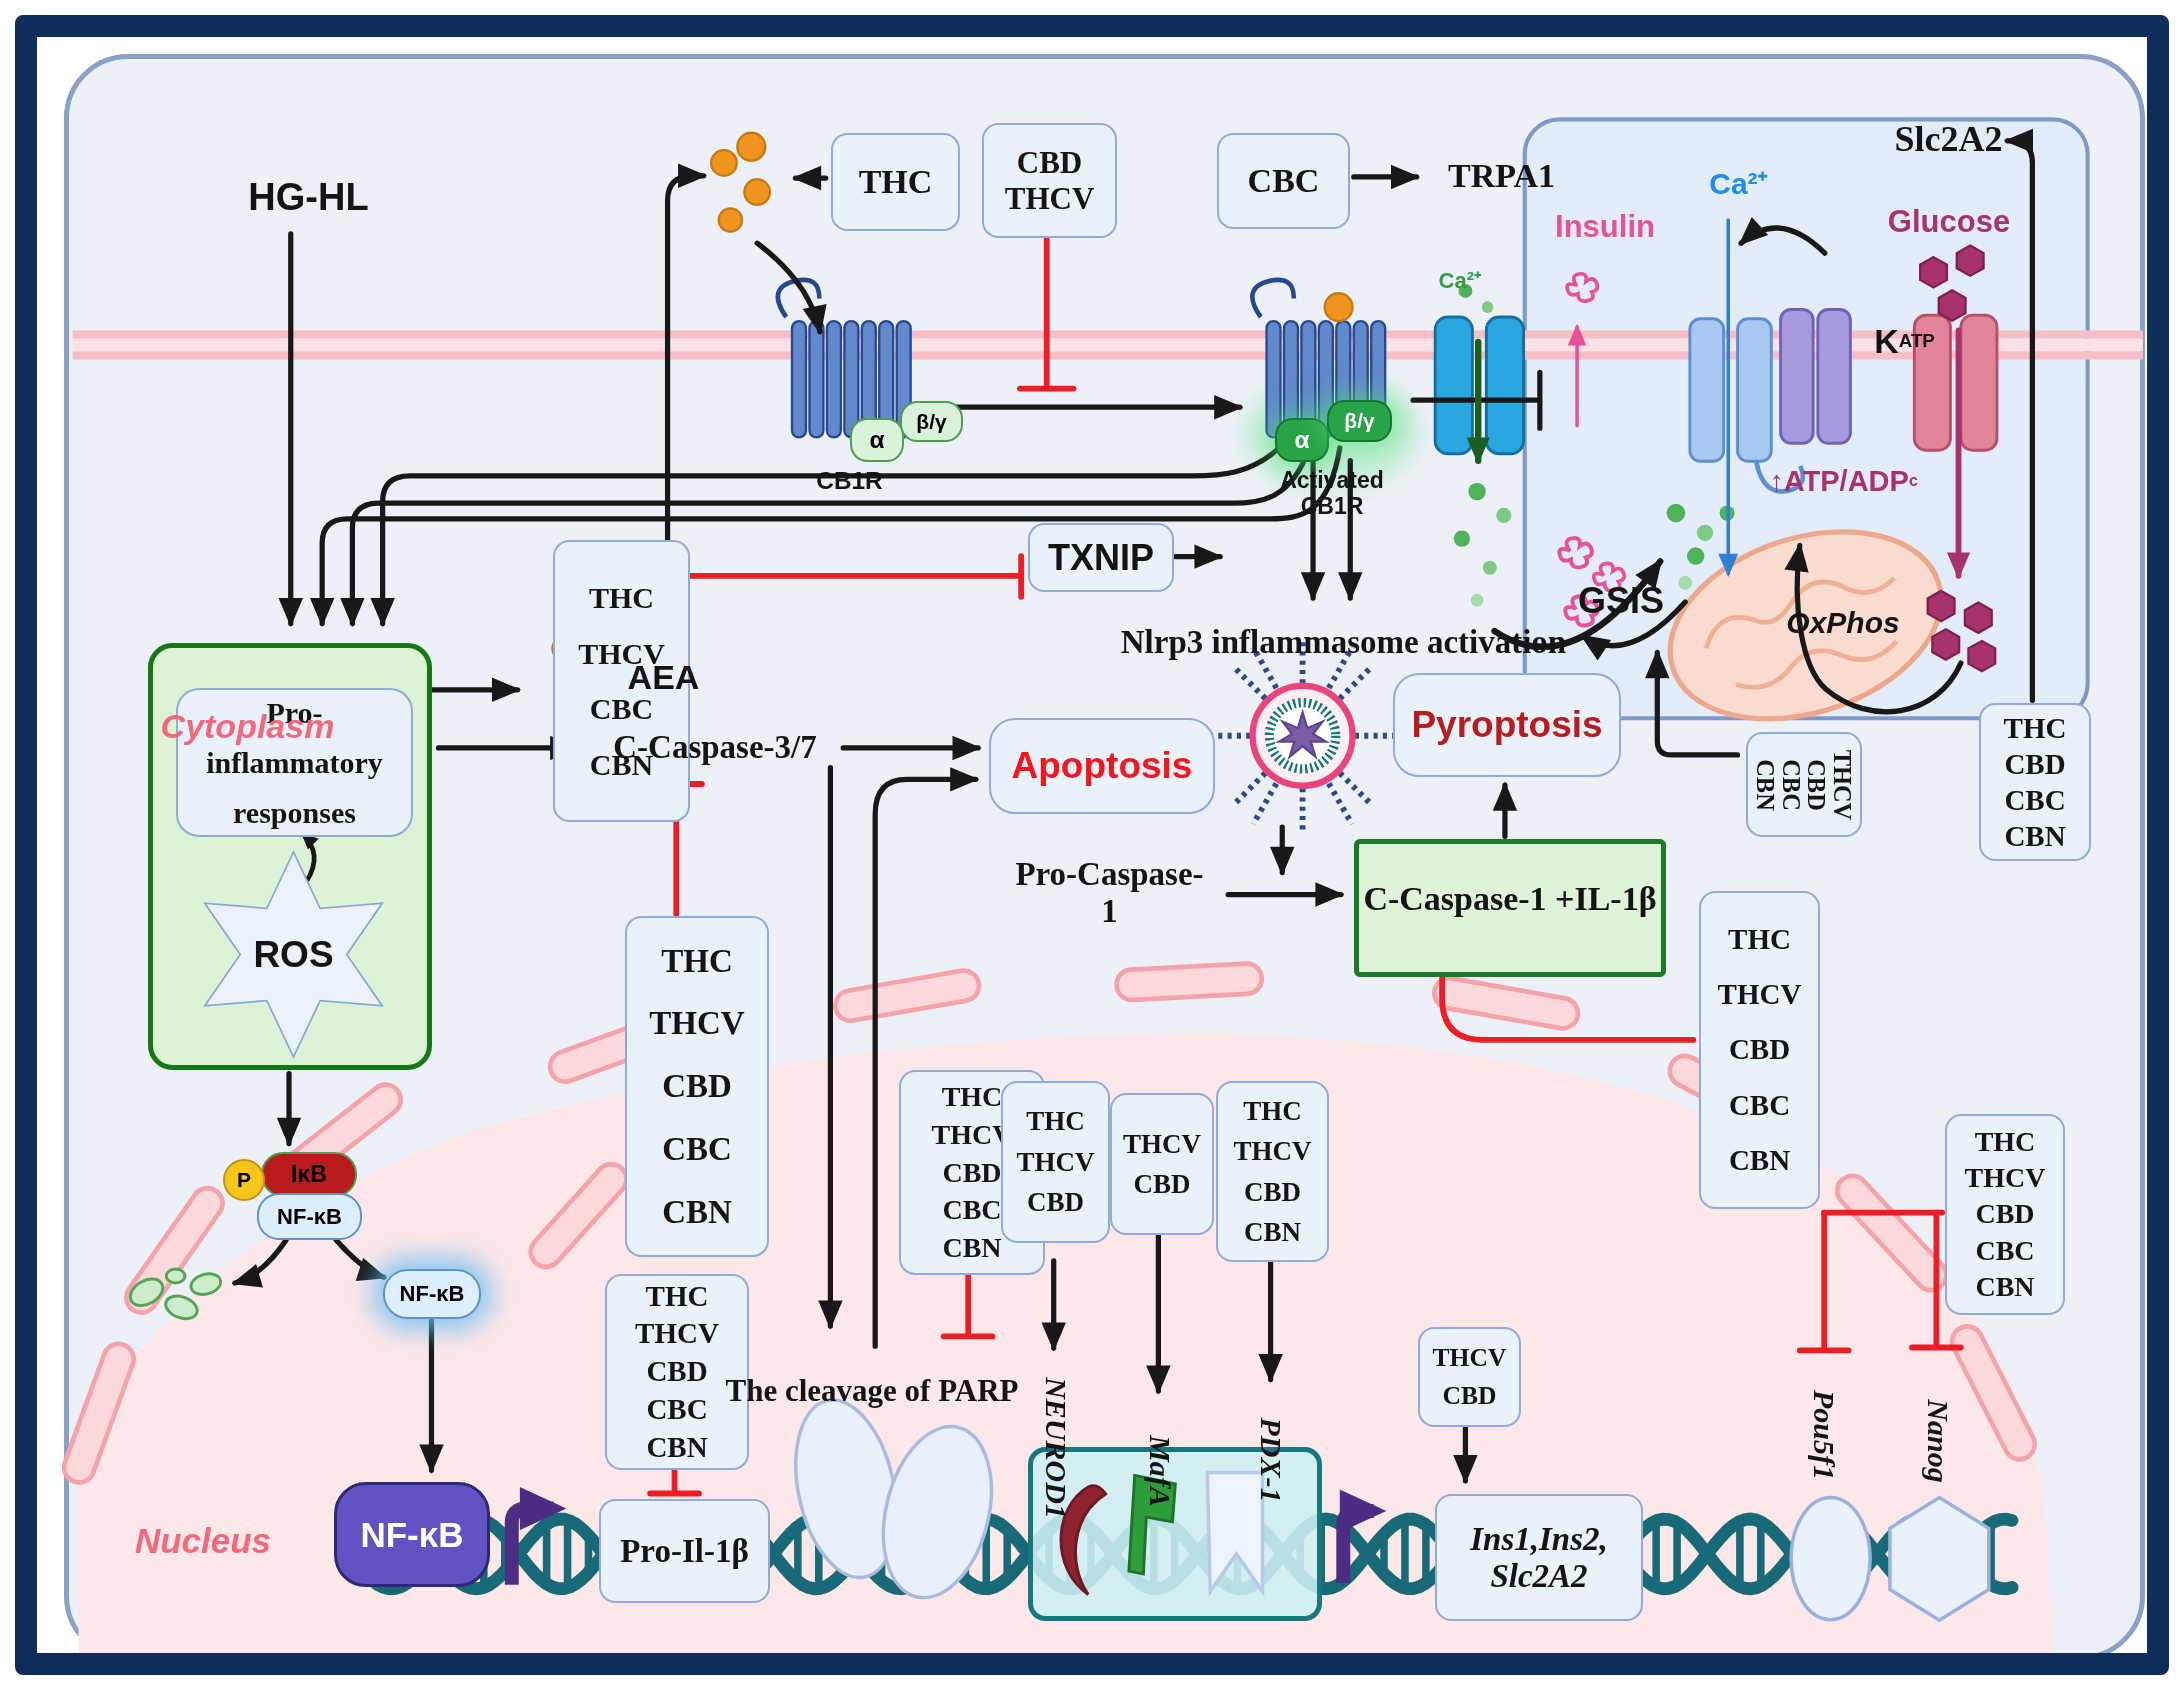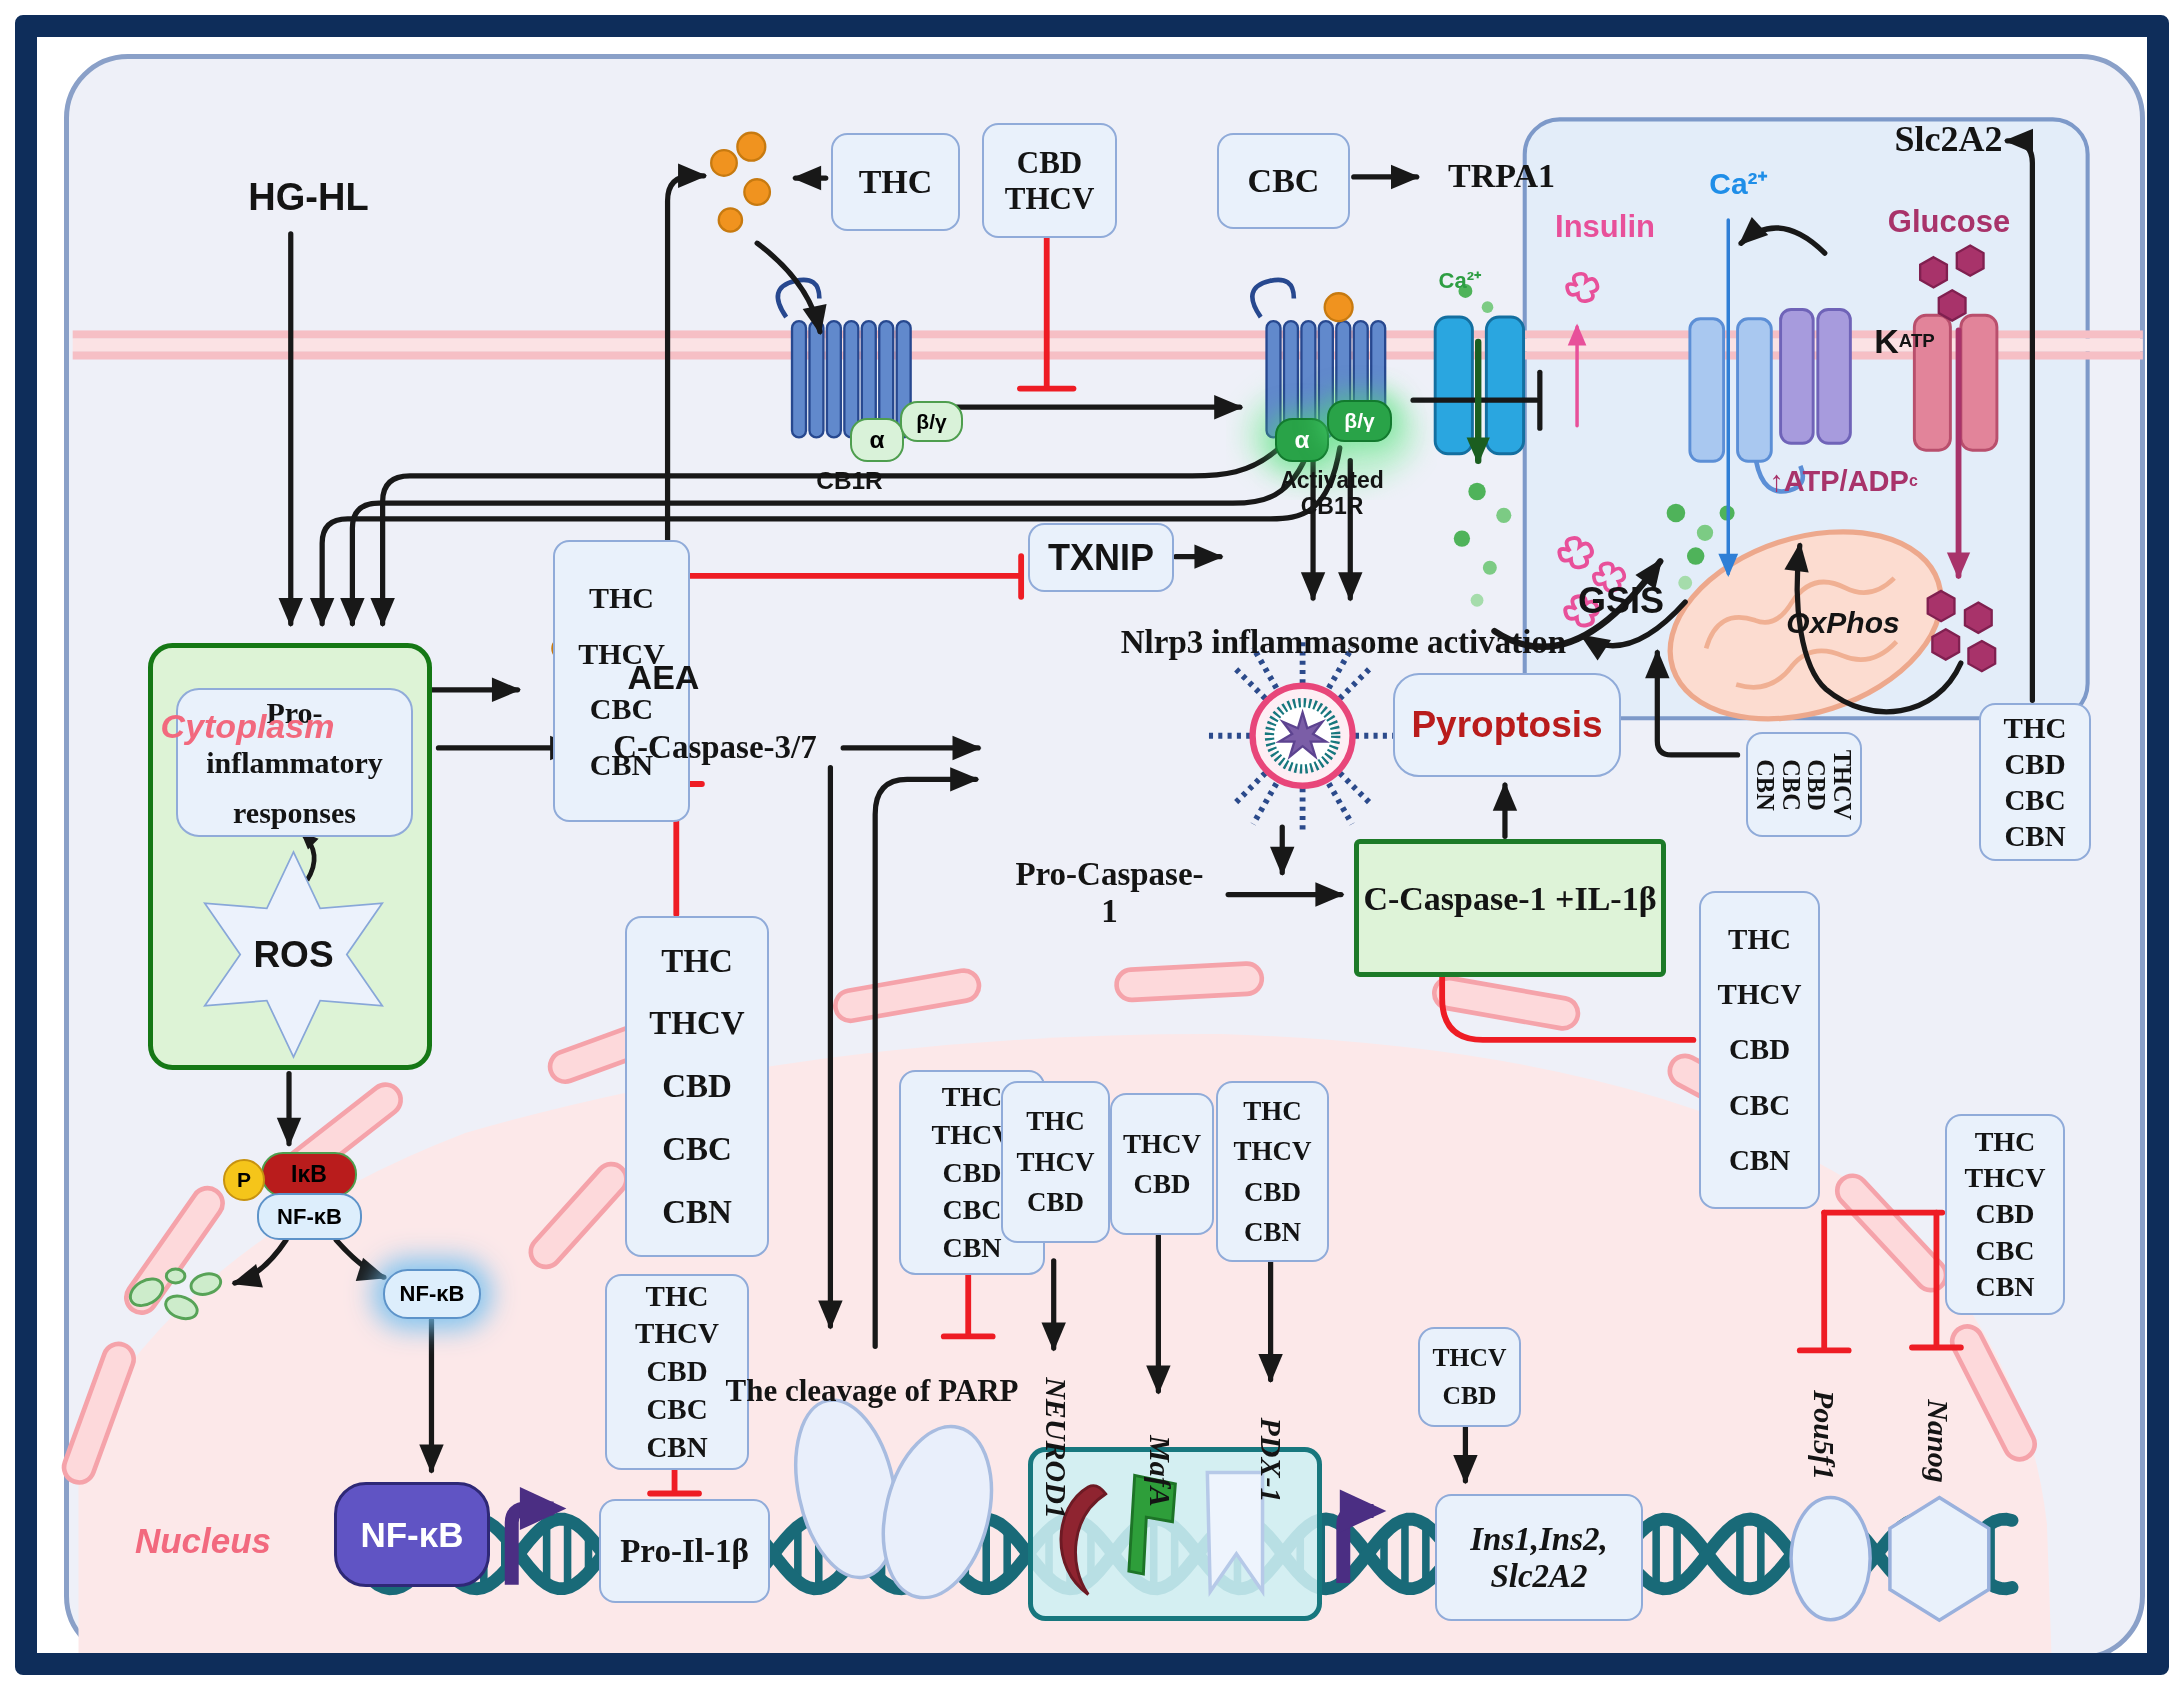--- a/index.html
+++ b/index.html
@@ -420,20 +420,23 @@
       <path d="M60,100 Q88,55 52,20" fill="none" stroke="#181818" stroke-width="8" marker-end="url(#ah2)"></path>
     </svg>
     <div style="position:absolute;left:36px;top:202px;width:209px;height:209px;clip-path:polygon(50% 0%,63% 27.5%,93.3% 25%,76% 50%,93.3% 75%,63% 72.5%,50% 100%,37% 72.5%,6.7% 75%,24% 50%,6.7% 25%,37% 27.5%);background:#88a7d8;display:flex;align-items:center;justify-content:center;">
       <div style="width:calc(100% - 8.1px);height:calc(100% - 8.1px);clip-path:polygon(50% 0%,63% 27.5%,93.3% 25%,76% 50%,93.3% 75%,63% 72.5%,50% 100%,37% 72.5%,6.7% 75%,24% 50%,6.7% 25%,37% 27.5%);background:#ecf2fc;display:flex;align-items:center;justify-content:center;">
         <div class="lbl sans" style="position:static;font-size:37px;">ROS</div>
       </div>
     </div>
   </div>
 
   <div class="lbl ser" style="left:596px;top:727px;width:238px;height:41px;font-size:33px;">C-Caspase-3/7</div>
+  <div class="bx" style="left:989px;top:718px;width:222px;height:92px;border-radius:26px;">
+    <div class="sans" style="font-size:37px;color:#f5151c;font-weight:bold;">Apoptosis</div>
+  </div>
   <div class="bx" style="left:1393px;top:673px;width:224px;height:100px;border-radius:26px;">
     <div class="sans" style="font-size:37px;color:#b91c1c;font-weight:bold;">Pyroptosis</div>
   </div>
   <div class="lbl ser" style="left:1009px;top:875px;width:201px;height:36px;font-size:33px;">Pro-Caspase-1</div>
   <div class="gbx" style="left:1354px;top:839px;width:302px;height:128px;font-size:34px;">
     <div style="margin-top:-17.4px;">C-Caspase-1 +IL-1β</div>
   </div>
 
   <div class="bx" style="left:625px;top:916px;width:140px;height:337px;font-size:33px;line-height:1.9;">
     <div>THC</div>

